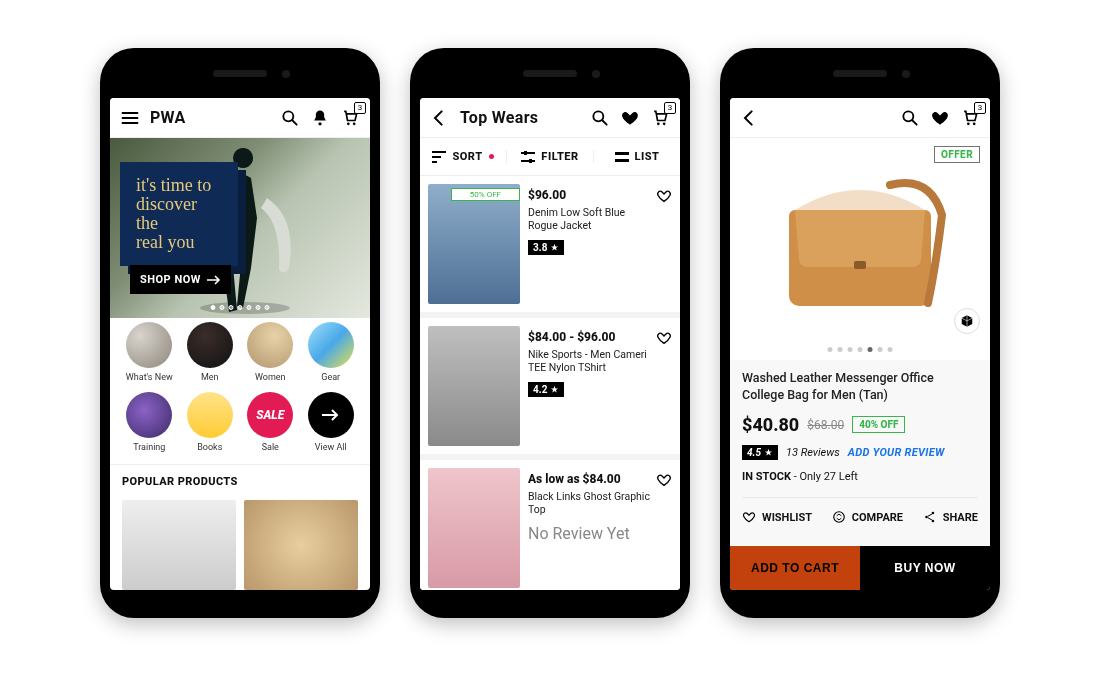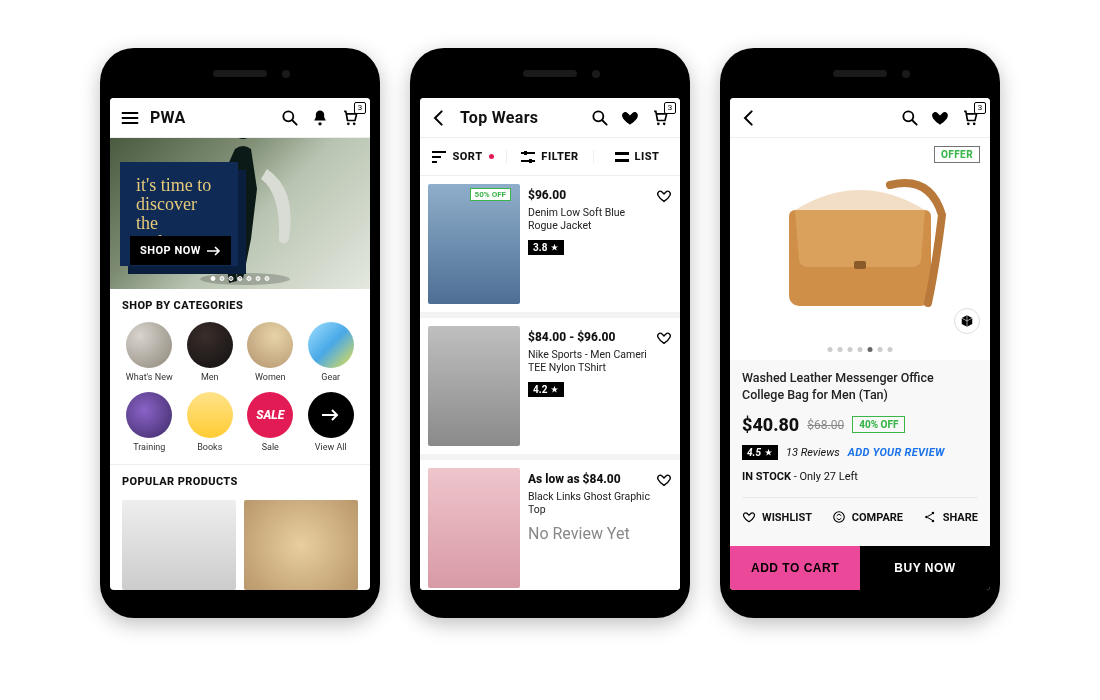--- a/index.html
+++ b/index.html
@@ -124,22 +124,22 @@
 
   .list { flex:1; overflow:hidden; background:#f3f3f3; }
   .item {
     display:flex; gap:8px; padding:8px; background:#fff; margin-bottom:6px;
     position:relative;
   }
   .thumb { width:92px; height:120px; flex:0 0 92px; border-radius:2px; position:relative; }
   .t-denim { background:linear-gradient(#8faecb,#4e6f94);}
   .t-grey  { background:linear-gradient(#bfbfbf,#8a8a8a);}
   .t-black { background:linear-gradient(#efc5cc,#d89aa6);}
-  .off50 { position:absolute; top:4px; right:9px; border:1px solid #39b54a; color:#39b54a;
-           font-size:8px; font-weight:700; padding:1px 4px; background:#fff;}
+  .off50 { position:absolute; top:4px; right:0; border:1px solid #39b54a; color:#39b54a;
+           font-size:8px; font-weight:400; padding:1px 18px; background:#fff;}
   .info { flex:1; position:relative; padding-right:18px;}
   .info .price { font-size:12px; font-weight:800; margin-top:4px;}
   .info .name  { font-size:10.5px; color:#222; margin-top:4px; line-height:1.25;}
   .info .noreview { font-size:16px; color:#888; margin-top:8px;}
   .rate {
     display:inline-flex; align-items:center; gap:3px;
     background:#000; color:#fff; font-size:10px; font-weight:700;
     padding:2px 5px; margin-top:8px;
   }
   .heart {
@@ -179,21 +179,21 @@
   .pd-stock { margin-top:10px; font-size:11px;}
   .pd-stock b { font-weight:700;}
   .pd-actions { display:flex; justify-content:space-between; margin-top:14px; padding:12px 0;
                 border-top:1px solid #e8e8e8; font-size:11px; font-weight:700;}
   .pd-actions .act { display:flex; align-items:center; gap:6px;}
 
   .pd-bottom { height:44px; flex:0 0 44px; display:flex;}
   .pd-bottom button {
     flex:1; border:none; font-size:12px; font-weight:800; letter-spacing:.5px; cursor:pointer;
   }
-  .btn-add { background:#ec4899; color:#000; border-top:1px solid #eee;text-align:center;}
+  .btn-add { background:#c2410c; color:#000; border-top:1px solid #eee;text-align:center;}
   .btn-buy { background:#000; color:#fff;}
 
 </style>
 </head>
 <body>
 
 <div class="stage">
 
 <div class="phone">
   <div class="screen">
@@ -253,21 +253,20 @@
         <span class="on"></span>
             <span></span>
             <span></span>
             <span></span>
             <span></span>
             <span></span>
             <span></span>
       </div>
     </div>
 
-    <div class="section-head">SHOP BY CATEGORIES</div>
     <div class="cats">
       <div class="cat">
         <div class="bubble c-whatsnew"></div>
             <div class="lbl">What's New</div>
           </div>
       <div class="cat">
         <div class="bubble c-men"></div>
             <div class="lbl">Men</div>
           </div>
       <div class="cat">

